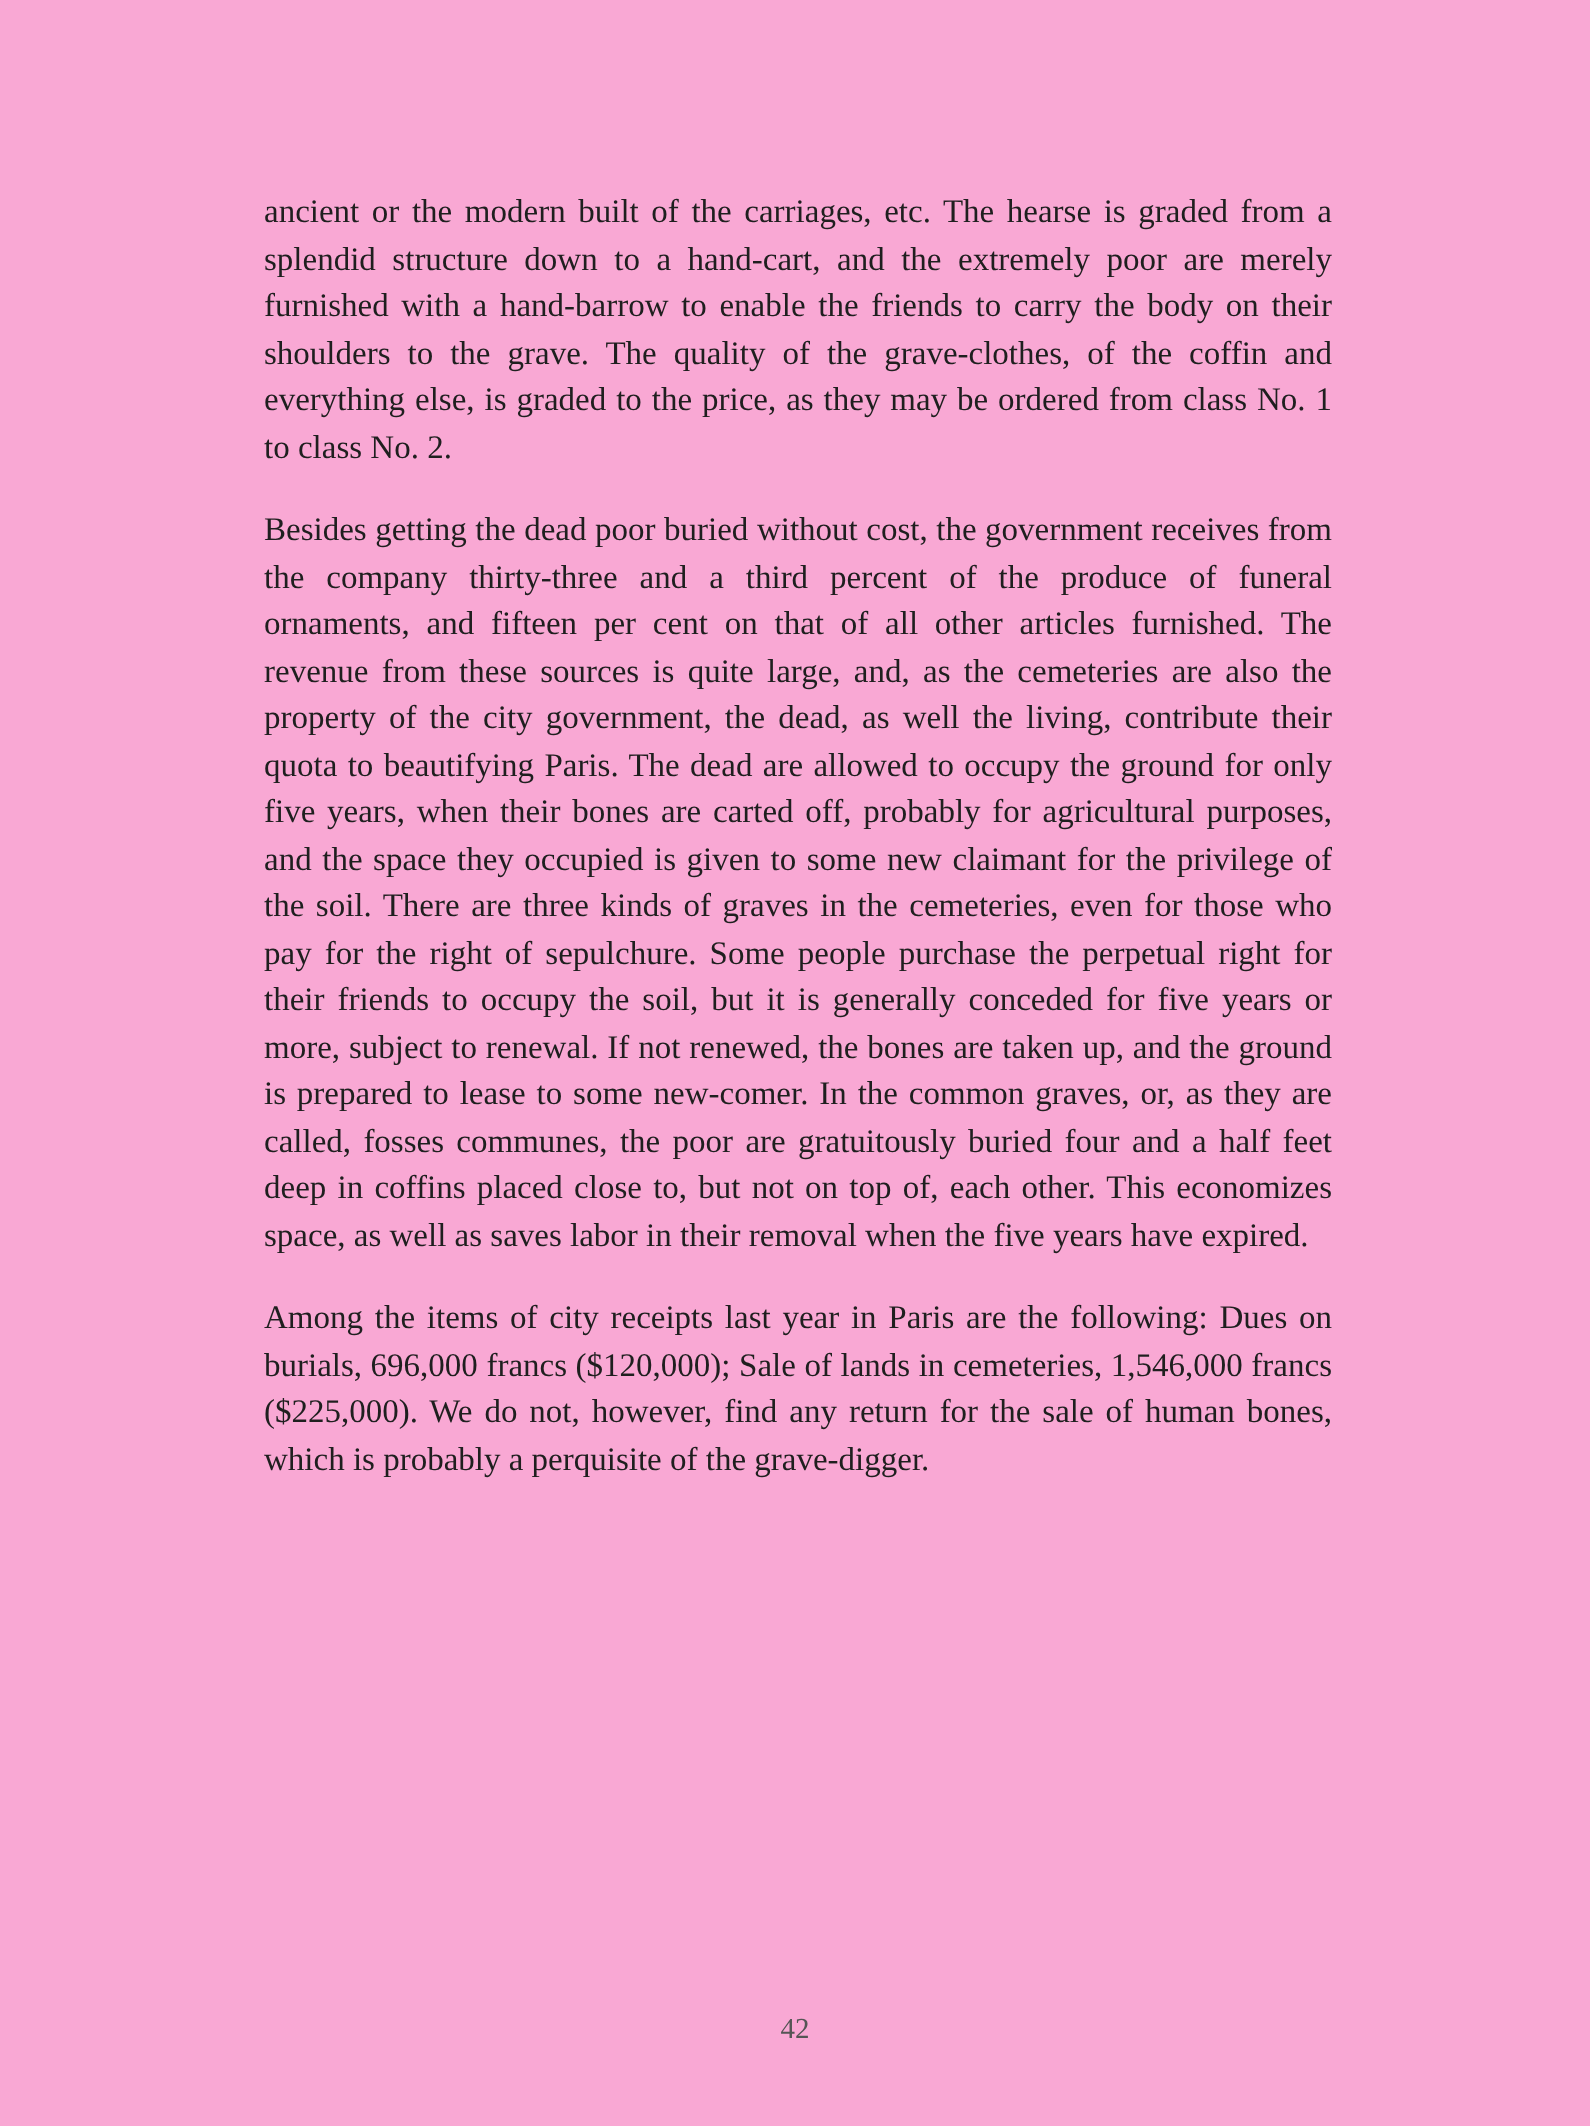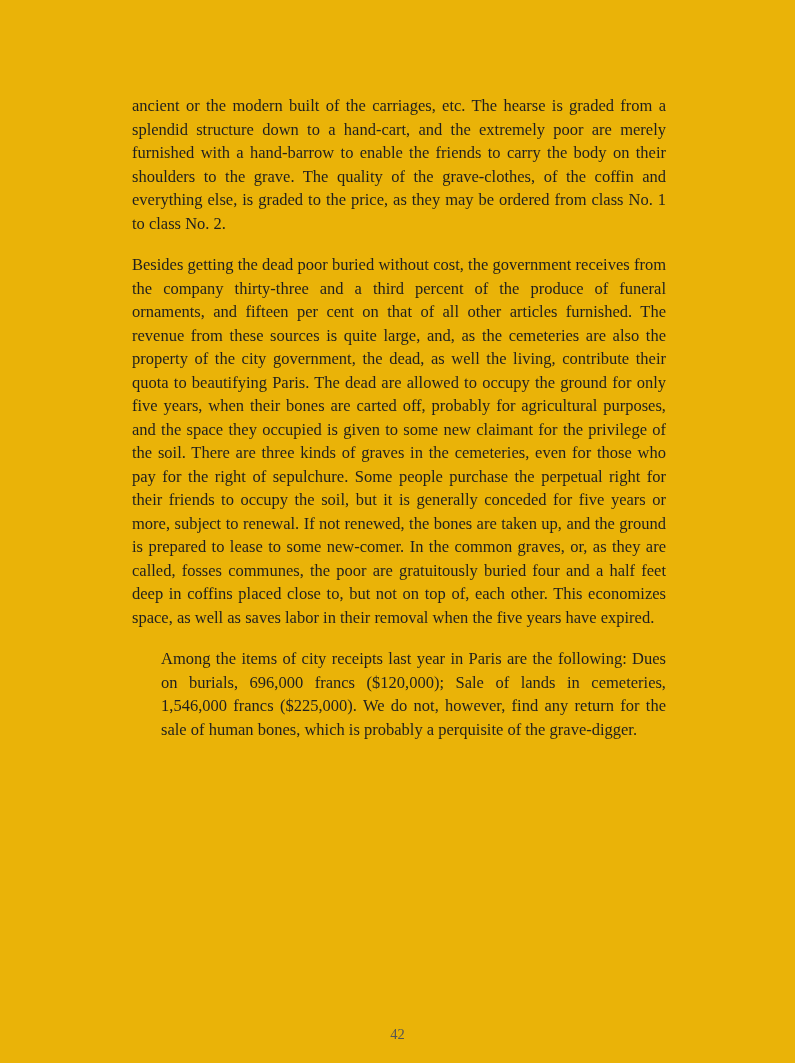--- a/index.html
+++ b/index.html
@@ -4,54 +4,52 @@
 <style>
   html, body {
     margin: 0;
     padding: 0;
     background: #ffffff;
   }
   .page {
     position: relative;
     width: 795px;
     height: 1063px;
-    background: #eab308;
+    background: #f9a8d4;
     overflow: hidden;
     font-family: "Liberation Serif", serif;
   }
   .text-block {
     position: absolute;
     left: 132px;
     top: 94px;
     width: 534px;
     color: #1f1f1f;
     font-size: 16.5px;
     line-height: 23.5px;
     text-align: justify;
   }
   .text-block p {
     margin: 0 0 18px 0;
     padding: 0;
   }
   .text-block p:last-child {
     margin-bottom: 0;
-    margin-left: 29px;
   }
   .seg-italic {
   }
   .page-number {
     position: absolute;
     left: 0;
     width: 795px;
     top: 1006px;
     text-align: center;
     color: #555555;
     font-size: 14.5px;
     line-height: 18px;
-    margin-top: 19px;
   }
 </style>
 </head>
 <body>
 
 <div class="page">
   <div class="text-block">
       <p><span>ancient or the modern built of the carriages, etc. The hearse is graded from a splendid structure down to a hand-cart, and the extremely poor are merely furnished with a hand-barrow to enable the friends to carry the body on their shoulders to the grave. The quality of the grave-clothes, of the coffin and everything else, is graded to the price, as they may be ordered from class No. 1 to class No. 2.</span></p>
       <p><span>Besides getting the dead poor buried without cost, the government receives from the company thirty-three and a third percent of the produce of funeral ornaments, and fifteen per cent on that of all other articles furnished. The revenue from these sources is quite large, and, as the cemeteries are also the property of the city government, the dead, as well the living, contribute their quota to beautifying Paris. The dead are allowed to occupy the ground for only five years, when their bones are carted off, probably for agricultural purposes, and the space they occupied is given to some new claimant for the privilege of the soil. There are three kinds of graves in the cemeteries, even for those who pay for the right of sepulchure. Some people purchase the perpetual right for their friends to occupy the soil, but it is generally conceded for five years or more, subject to renewal. If not renewed, the bones are taken up, and the ground is prepared to lease to some new-comer. In the common graves, or, as they are called, </span><span class="seg-italic">fosses communes,</span><span> the poor are gratuitously buried four and a half feet deep in coffins placed close to, but not on top of, each other. This economizes space, as well as saves labor in their removal when the five years have expired.</span></p>
       <p><span>Among the items of city receipts last year in Paris are the following: Dues on burials, 696,000 francs ($120,000); Sale of lands in cemeteries, 1,546,000 francs ($225,000). We do not, however, find any return for the sale of human bones, which is probably a perquisite of the grave-digger.</span></p>

